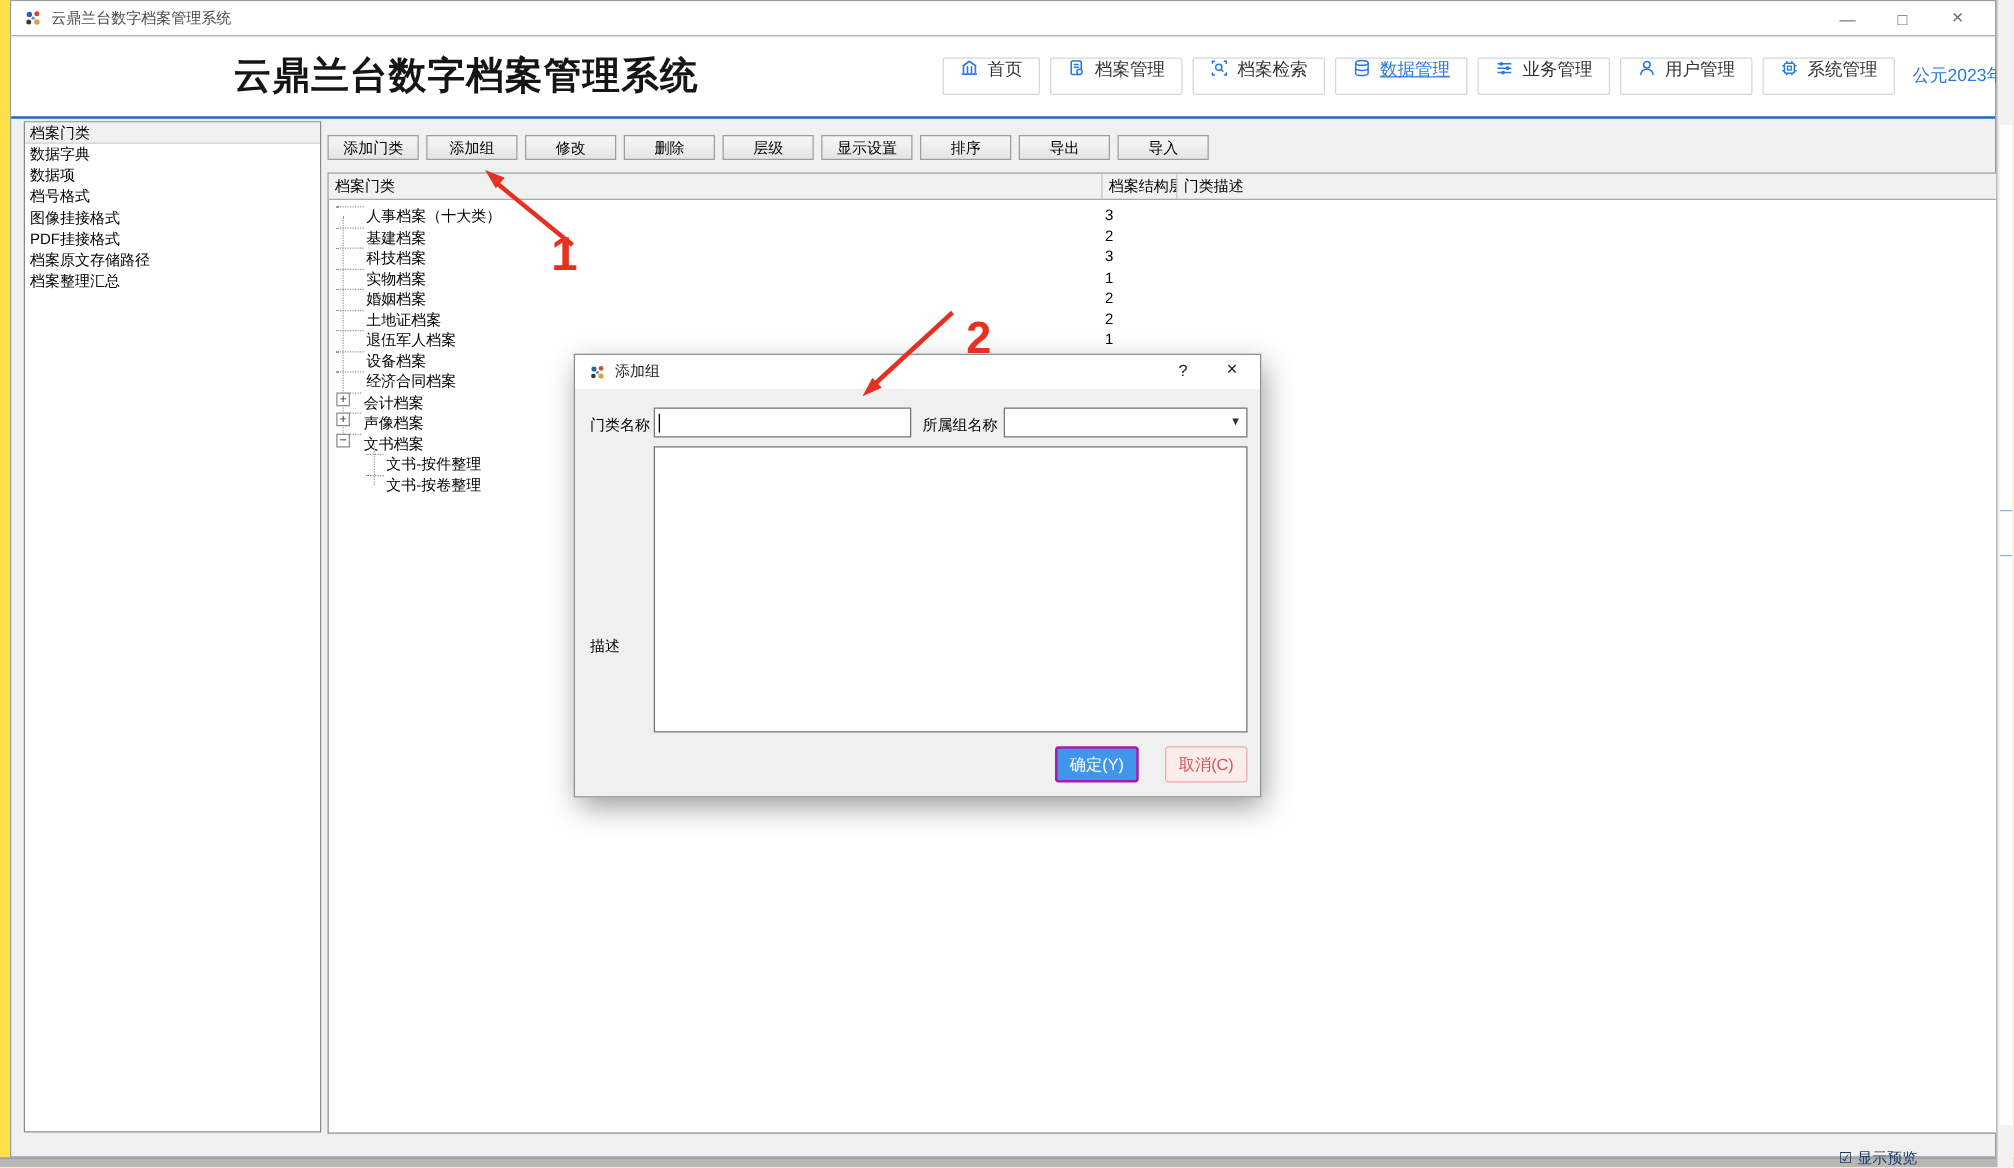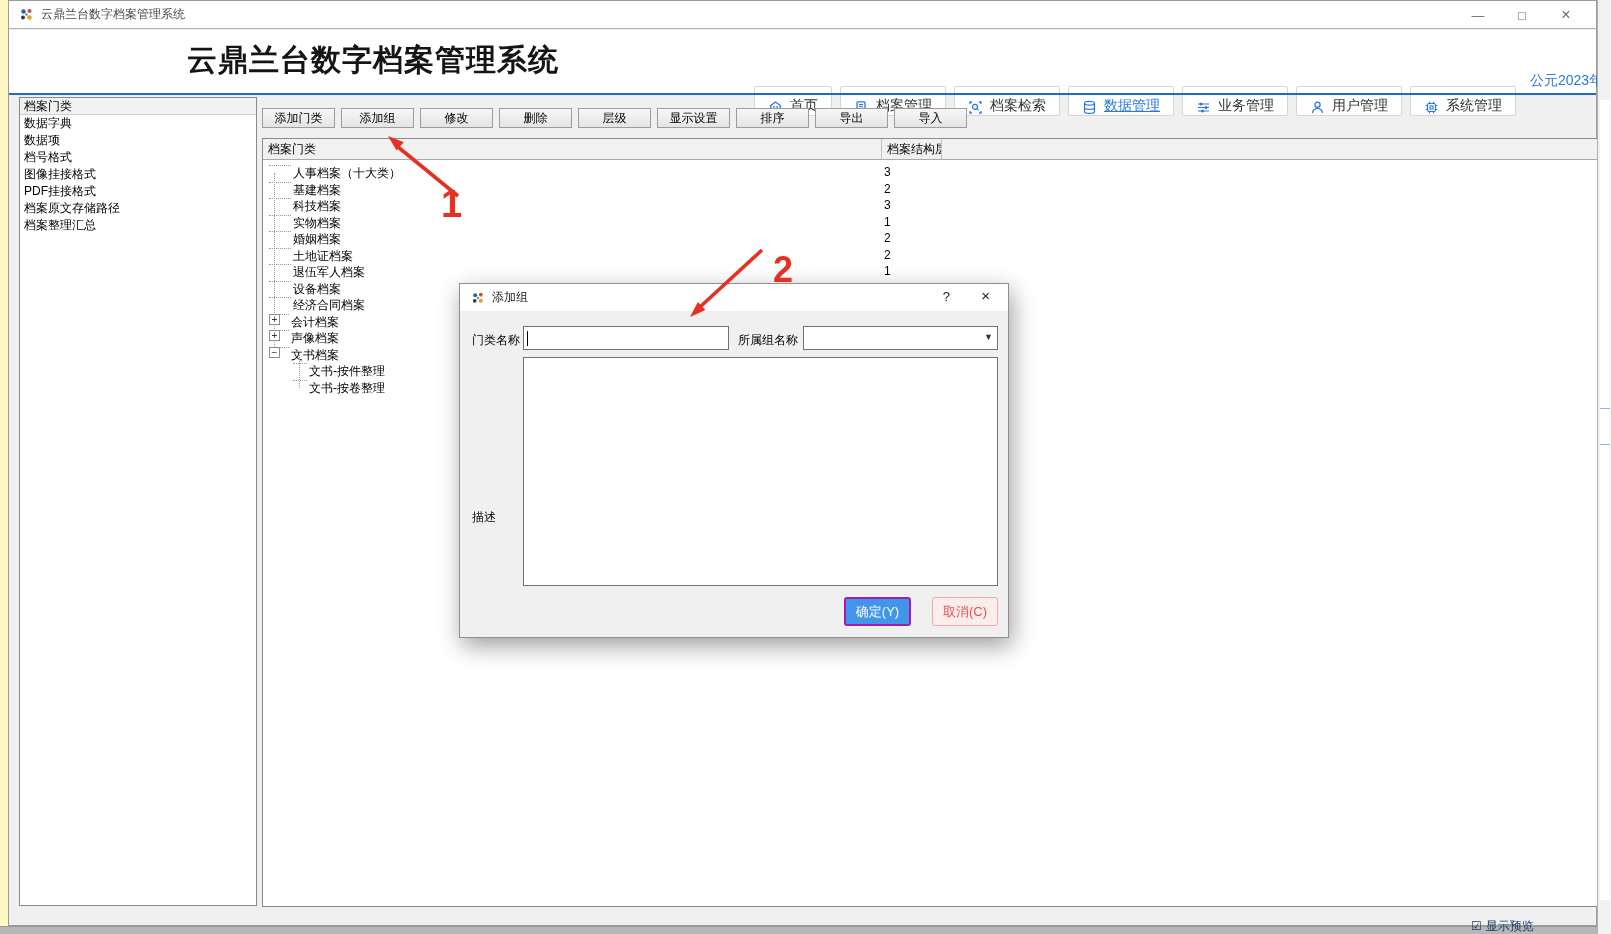--- a/index.html
+++ b/index.html
@@ -1,19 +1,19 @@
 <!DOCTYPE html>
 <html><head>
 <meta charset="utf-8">
 <style>
   html,body{margin:0;padding:0;background:#ffffff;}
   *{box-sizing:border-box;}
   .screen{
     position:relative;width:1611px;height:934px;overflow:hidden;
-    font-family:"Liberation Sans","DejaVu Sans",sans-serif;color:#000;background:#fef9c3;
+    font-family:"Liberation Sans","DejaVu Sans",sans-serif;color:#000;background:#fde047;
   }
   
   .right-sliver{position:absolute;left:1597px;top:0;width:14px;height:934px;background:#f1f1f1;border-left:1px solid #b0b0b0;z-index:6;}
   .right-sliver .inner{position:absolute;left:2px;top:100px;width:10px;height:800px;background:#fff;}
   .right-sliver .bl1{position:absolute;left:2px;top:408px;width:10px;height:1px;background:#8fb6e8;}
   .right-sliver .bl2{position:absolute;left:2px;top:444px;width:10px;height:1px;background:#8fb6e8;}
   .bottom-band{position:absolute;left:0;top:926px;width:1611px;height:8px;background:#b7b7b7;border-top:1px solid #989898;z-index:4;}
   .peek{position:absolute;left:1471px;top:918px;z-index:5;font-size:12px;color:#1b3a66;white-space:nowrap;}
   .peek .cb{margin-right:4px;color:#1b3a66;}
 
@@ -25,21 +25,21 @@
   .win-controls{position:absolute;right:8px;top:0;height:28px;display:flex;align-items:center;}
   .wc{width:44px;text-align:center;color:#6e6e6e;font-size:13px;cursor:default;}
   .wc.close{font-size:16px;}
 
   .header{position:absolute;left:0;top:29px;width:100%;height:63px;background:#fff;}
   .logo{position:absolute;left:14px;top:10px;width:166px;height:46px;}
   .logo .logo-text{position:absolute;left:0;top:8px;font-size:27px;font-weight:bold;color:#1766b0;letter-spacing:0px;white-space:nowrap;}
   .logo svg.swoosh{position:absolute;left:54px;top:-6px;}
   .app-title{position:absolute;left:178px;top:10px;font-size:30px;font-weight:bold;color:#151515;letter-spacing:1px;margin:0;white-space:nowrap;}
   .nav{position:absolute;left:745px;top:16px;display:flex;align-items:center;gap:8px;}
-  .nav-btn{display:flex;align-items:flex-end;gap:7px;height:30px;padding:0 13px;background:#fff;border:1px solid #d6d6d6;border-radius:2px;font-size:14px;color:#333;cursor:pointer;white-space:nowrap;font-family:inherit;margin-top:40px;}
+  .nav-btn{display:flex;align-items:flex-start;gap:7px;height:30px;padding:0 13px;background:#fff;border:1px solid #d6d6d6;border-radius:2px;font-size:14px;color:#333;cursor:pointer;white-space:nowrap;font-family:inherit;}
   .nav-btn svg{flex:none;}
   .nav-btn.active{color:#2779dd;text-decoration:underline;}
   .datetime{font-size:14px;color:#2779dd;margin-left:6px;white-space:nowrap;}
   .header-divider{position:absolute;left:0;top:92px;width:100%;height:2px;background:#1f6bc4;}
 
   
   .sidebar{position:absolute;left:10px;top:96px;width:238px;height:809px;background:#fff;border:1px solid #8a8a8a;z-index:2;}
   .side-item{height:17px;line-height:17px;font-size:12px;padding-left:4px;cursor:pointer;white-space:nowrap;}
   .side-item.selected{background:#f1f1f1;border-bottom:1px solid #cfcfcf;}
 
@@ -230,20 +230,21 @@
 
         <button class="tbtn">导出</button>
 
         <button class="tbtn">导入</button>
       </div>
 
     <div class="grid">
       <div class="ghead">
         <div class="gcell c1">档案门类</div>
         <div class="gcell c2">档案结构层级</div>
+        <div class="gcell c3">门类描述</div>
       </div>
       <div class="grid-body">
 
           <div class="trow">
 
             <span class="lead"></span>
             <span class="tlabel">人事档案（十大类）</span>
             <span class="tlevel">3</span>
           </div>
 

